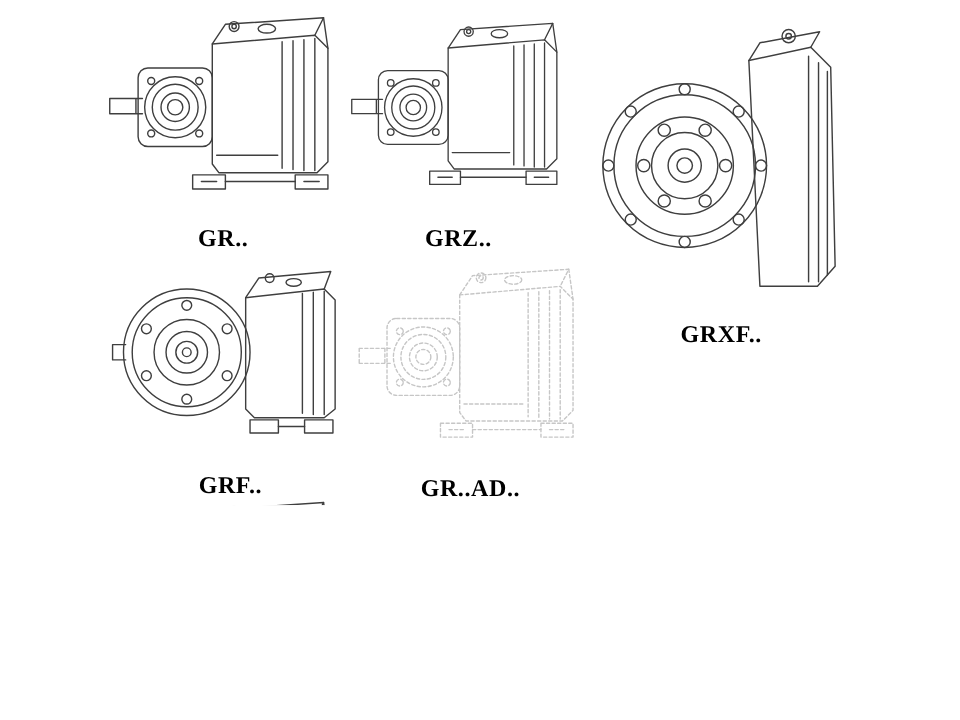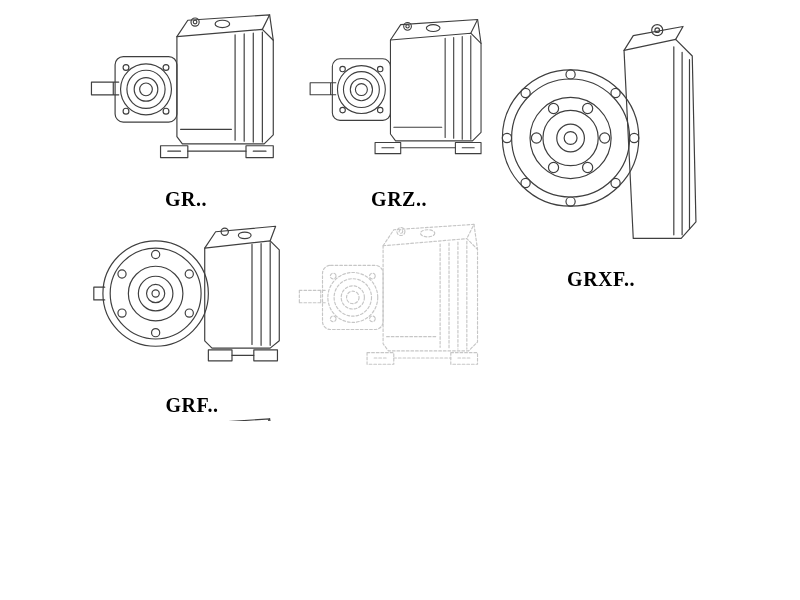--- a/index.html
+++ b/index.html
@@ -129,21 +129,21 @@
 
 <div id="canvas">
 
   <div class="figure" style="left:82px;top:2px;width:208px;">
     <svg viewBox="0 0 220 200" width="200" height="182">
         <use href="#sym-foot"></use>
       </svg>
     <div class="fig-label">GR..</div>
   </div>
 
-  <div class="figure" style="left:304px;top:2px;width:190px;">
+  <div class="figure" style="left:287px;top:2px;width:190px;">
     <svg viewBox="0 0 220 200" width="188" height="182">
         <use href="#sym-foot"></use>
       </svg>
     <div class="fig-label">GRZ..</div>
   </div>
 
   <div class="figure" style="left:492px;top:12px;width:218px;">
     <svg viewBox="0 0 230 270" width="212" height="252">
         <use href="#sym-grxf"></use>
       </svg>
@@ -154,20 +154,21 @@
     <svg viewBox="0 0 220 200" width="200" height="182">
         <use href="#sym-flange"></use>
       </svg>
     <div class="fig-label">GRF..</div>
   </div>
 
   <div class="figure ghost" style="left:292px;top:210px;width:200px;">
     <svg viewBox="0 0 220 200" width="196" height="182">
         <use href="#sym-foot"></use>
       </svg>
+    <div class="fig-label">GR..AD..</div>
   </div>
 
   <div class="figure" style="left:82px;top:406px;width:208px;">
     <svg viewBox="0 0 220 200" width="200" height="182">
         <use href="#sym-foot"></use>
       </svg>
     <div class="fig-label">GR..F</div>
   </div>
 
   <div class="figure ghost" style="left:288px;top:406px;width:200px;">

